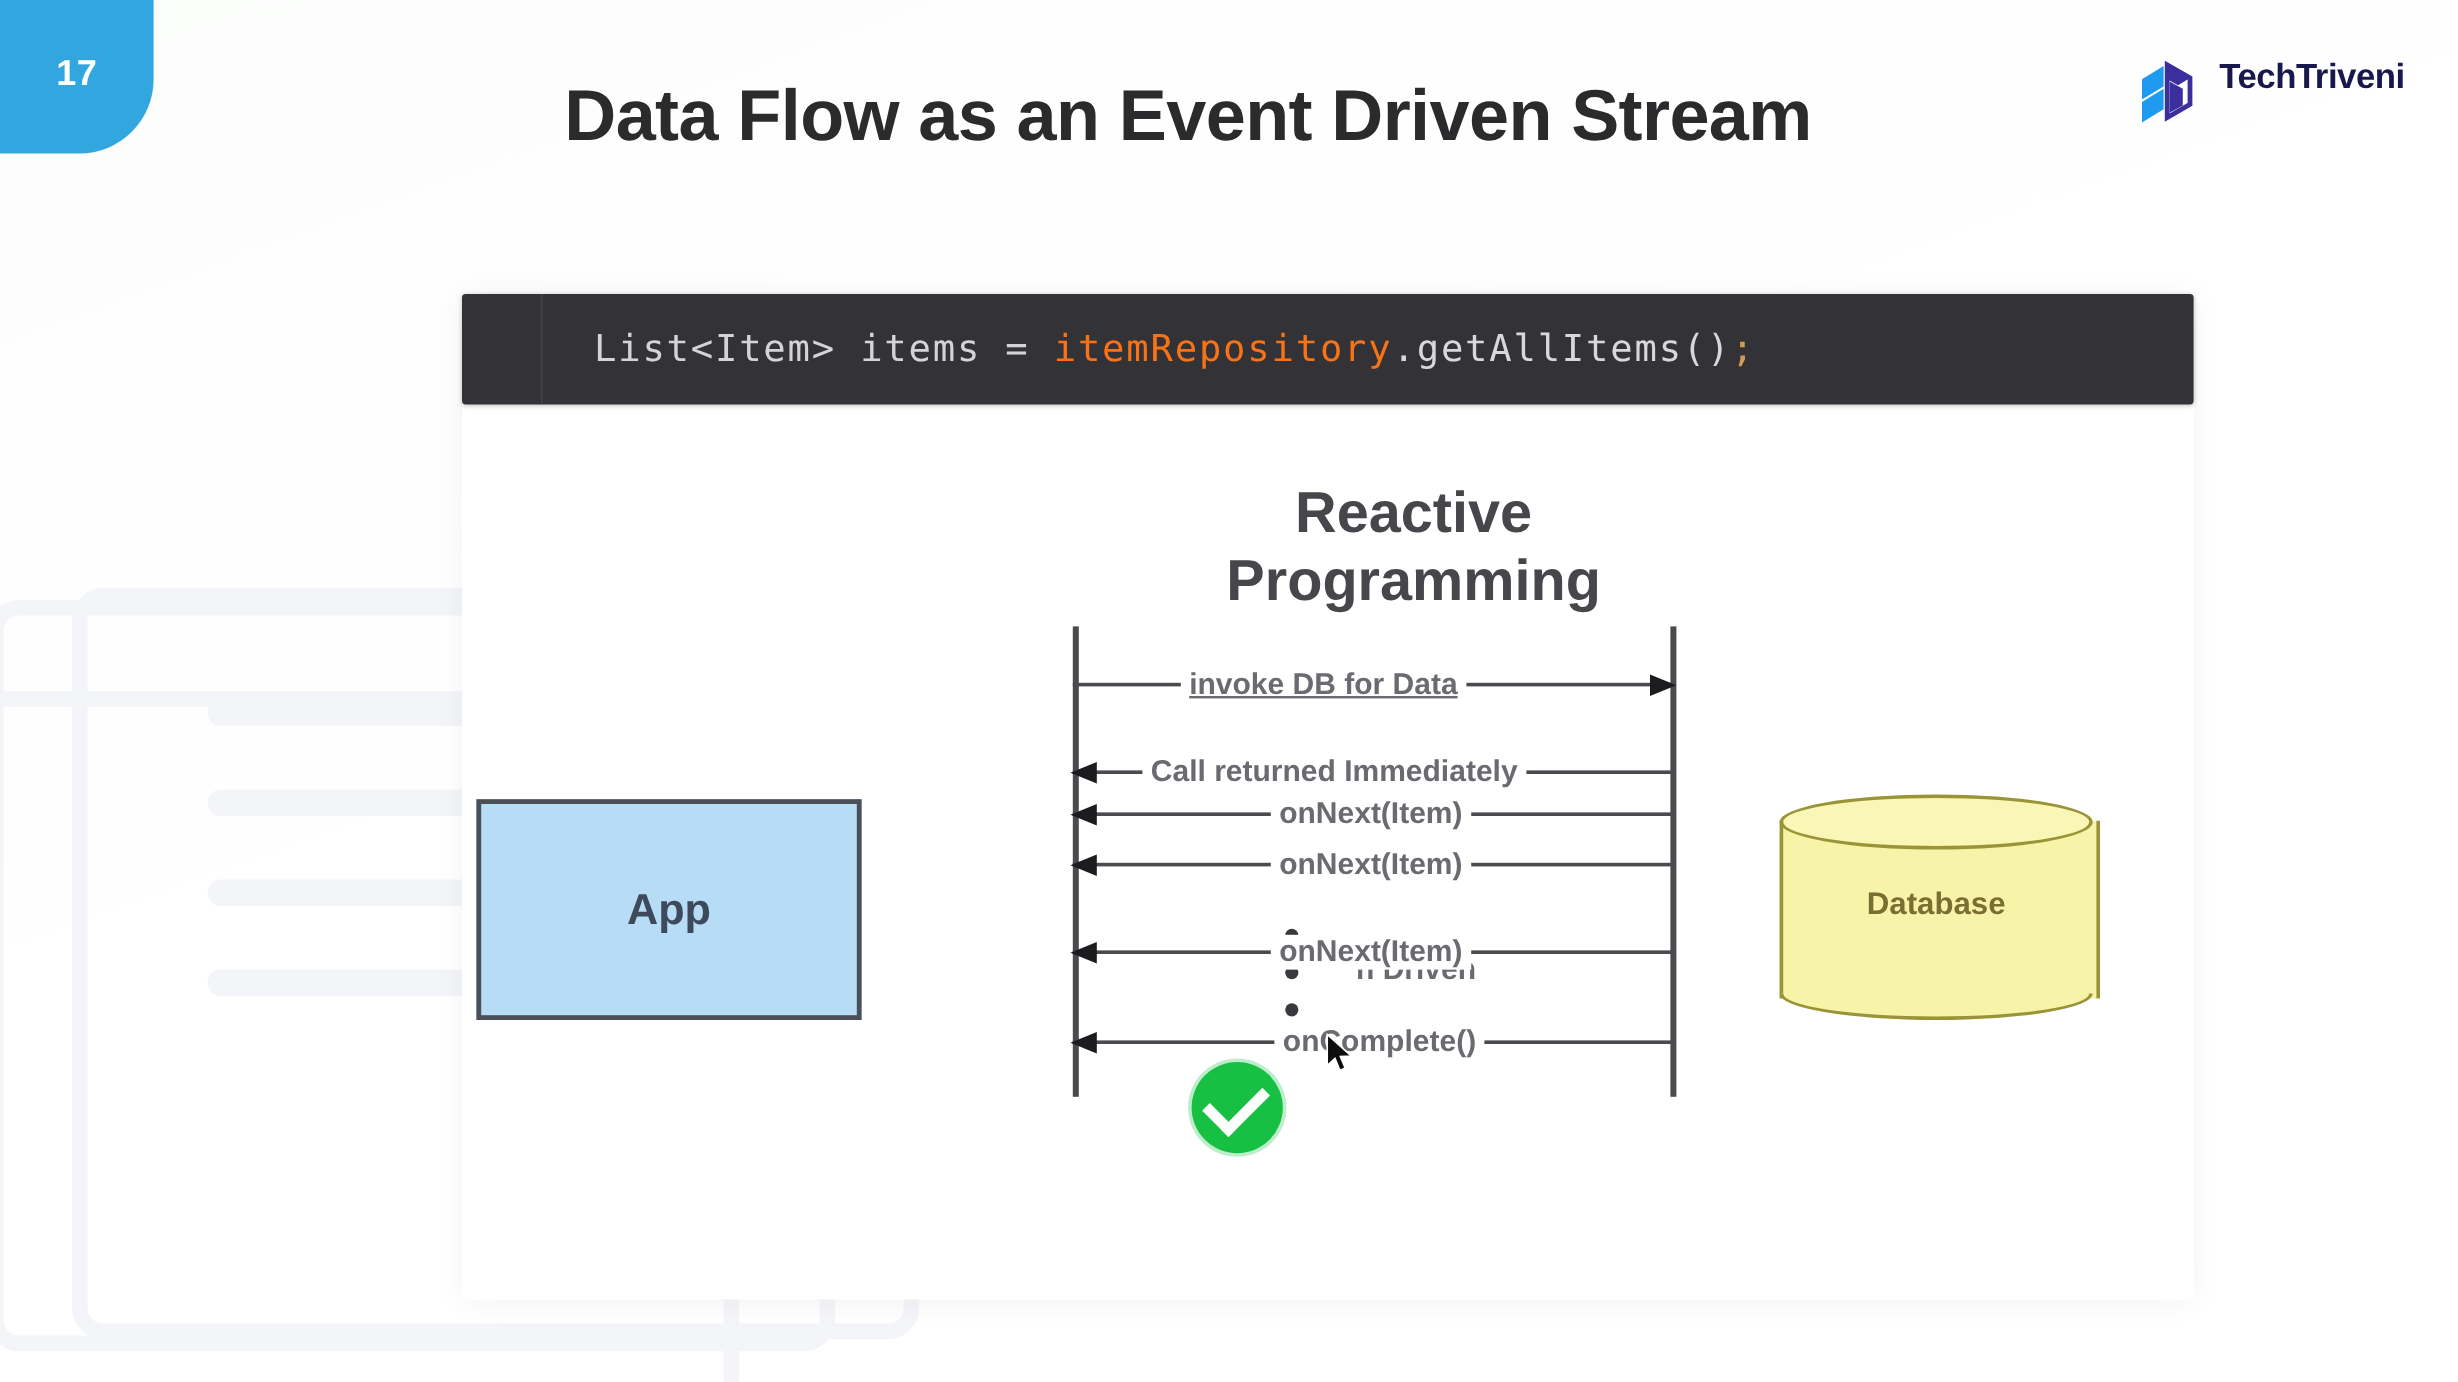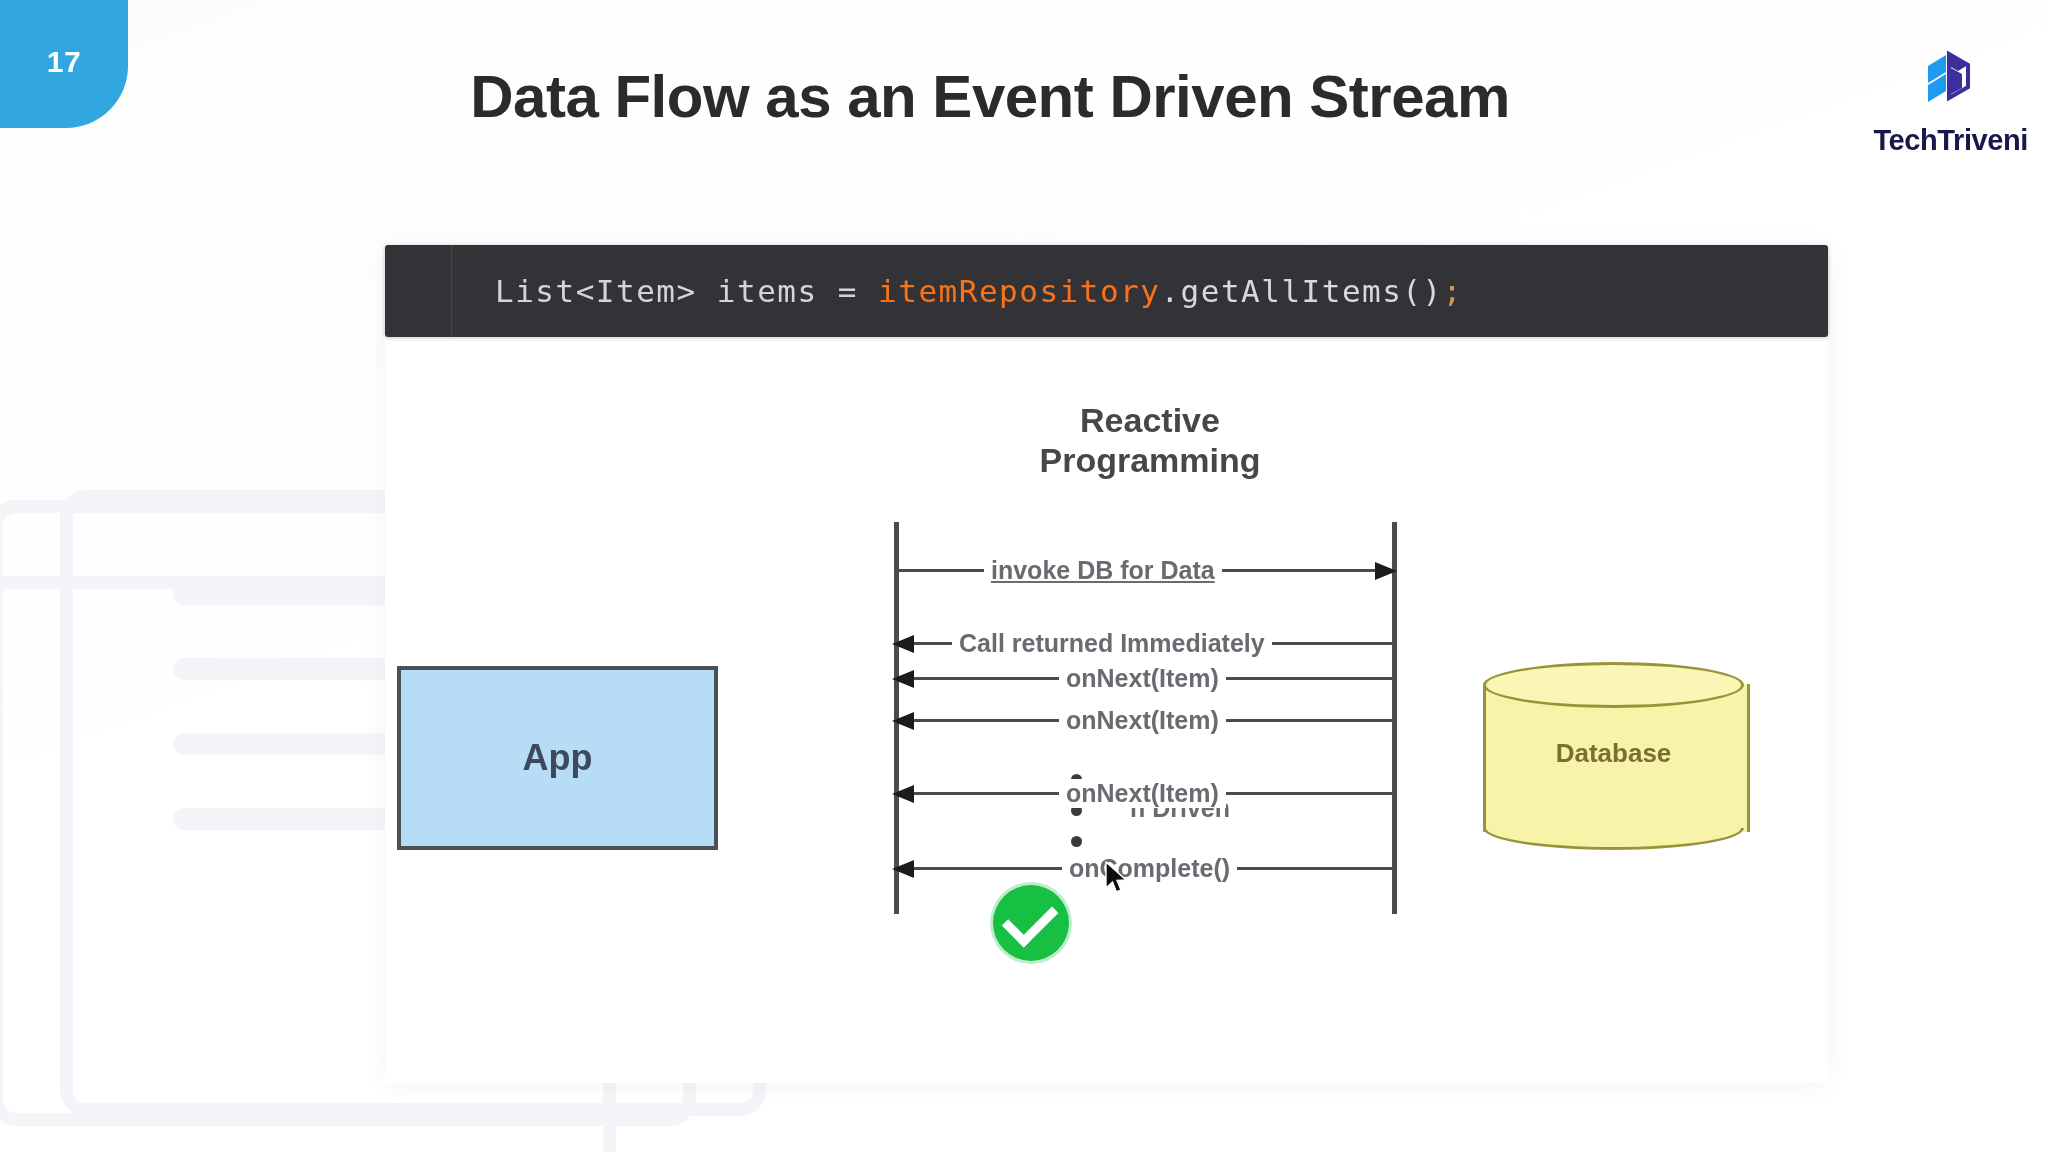--- a/index.html
+++ b/index.html
@@ -43,22 +43,22 @@
   
   #page-title{
     position:absolute;left:250px;top:22px;width:1480px;
     text-align:center;
     font-size:60px;font-weight:bold;color:#2b2b2d;letter-spacing:-.5px;
     line-height:1.15;
   }
 
   
   #brand-logo{
-    position:absolute;right:20px;top:48px;
-    display:flex;align-items:center;gap:10px;flex-direction:column;
+    position:absolute;right:44px;top:48px;
+    display:flex;gap:10px;
   }
   #brand-logo-text{
     font-size:29px;font-weight:bold;color:#18184c;letter-spacing:-.4px;white-space:nowrap;
   }
 
   
   #code-block{
     position:absolute;left:385px;top:245px;width:1443px;height:92px;
     background:#333337;border-radius:3px;
     box-shadow:0 1px 4px rgba(0,0,0,.22);
@@ -74,22 +74,22 @@
     font-size:31px;letter-spacing:1.5px;white-space:pre;
   }
   .tok-plain{color:#d4d4d8;}
   .tok-ident{color:#f97316;}
   .tok-method{color:#d8d8dc;}
   .tok-punct{color:#d39a56;}
 
   
   #diagram{position:absolute;left:385px;top:380px;width:1443px;height:700px;}
   #diagram-title{
-    position:absolute;left:600px;top:20px;width:330px;text-align:center;
-    font-size:34px;font-weight:bold;color:#47474b;line-height:1.18;
+    position:absolute;left:628px;top:20px;width:330px;text-align:center;
+    font-size:48px;font-weight:bold;color:#47474b;line-height:1.18;
     font-family:"Liberation Sans",sans-serif;
   }
 
   .lifeline{position:absolute;width:5px;background:#4a4a4f;}
   #lifeline-app{left:509px;top:142px;height:392px;}
   #lifeline-db{left:1007px;top:142px;height:392px;}
 
   .msg{position:absolute;height:20px;}
   .msg-line{position:absolute;left:0;top:9px;width:100%;height:3px;background:#4a4a4f;}
   .msg-label{

